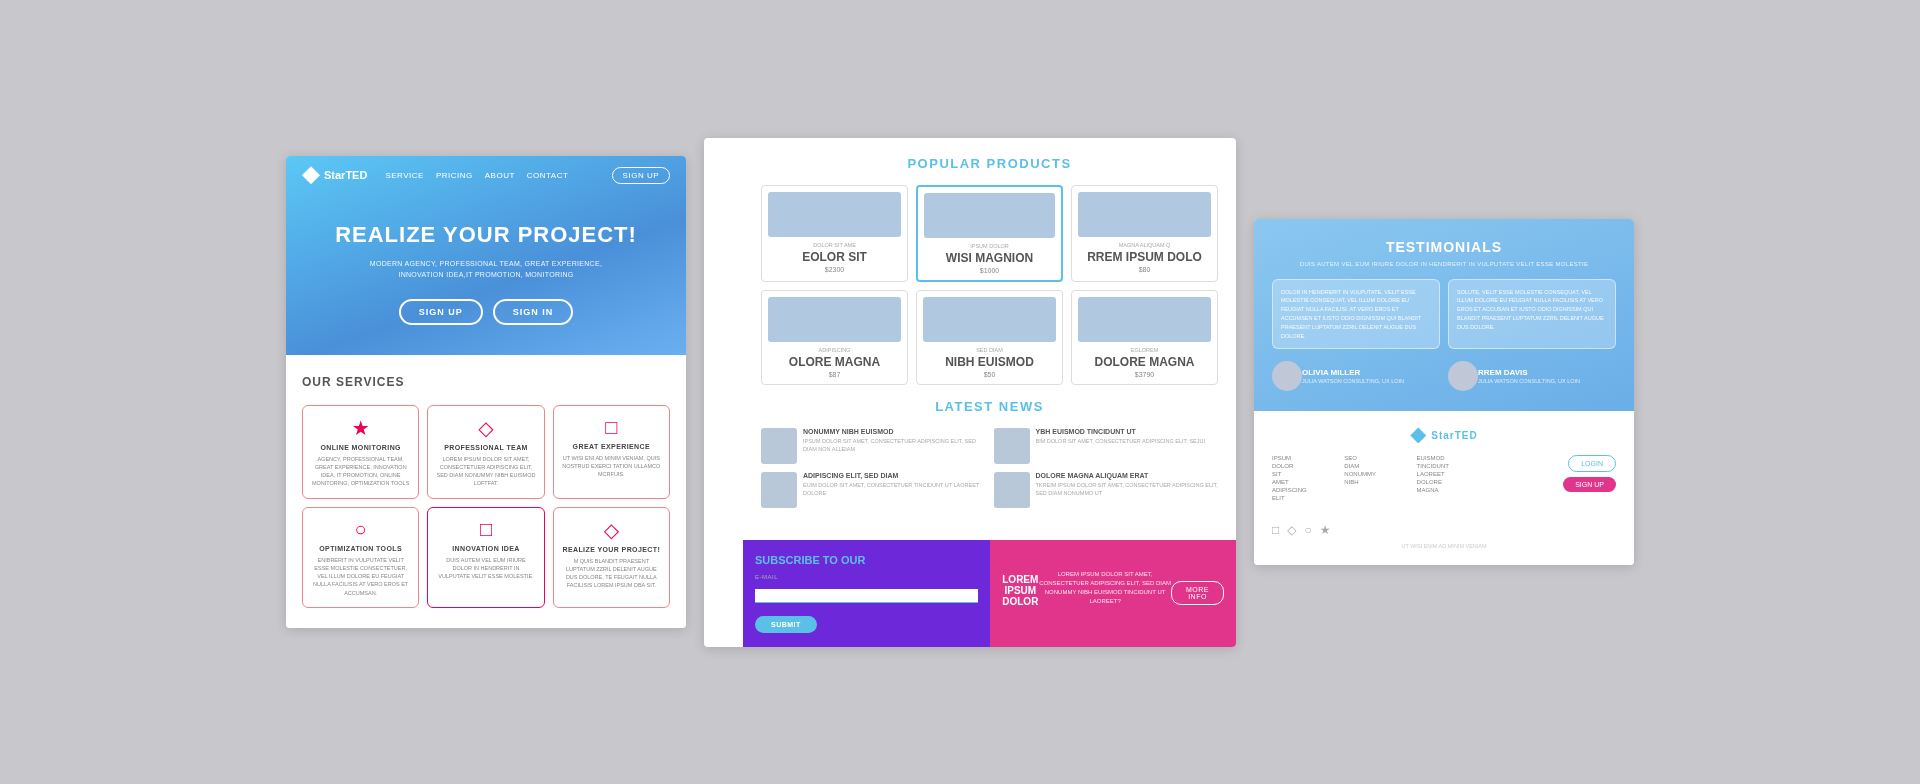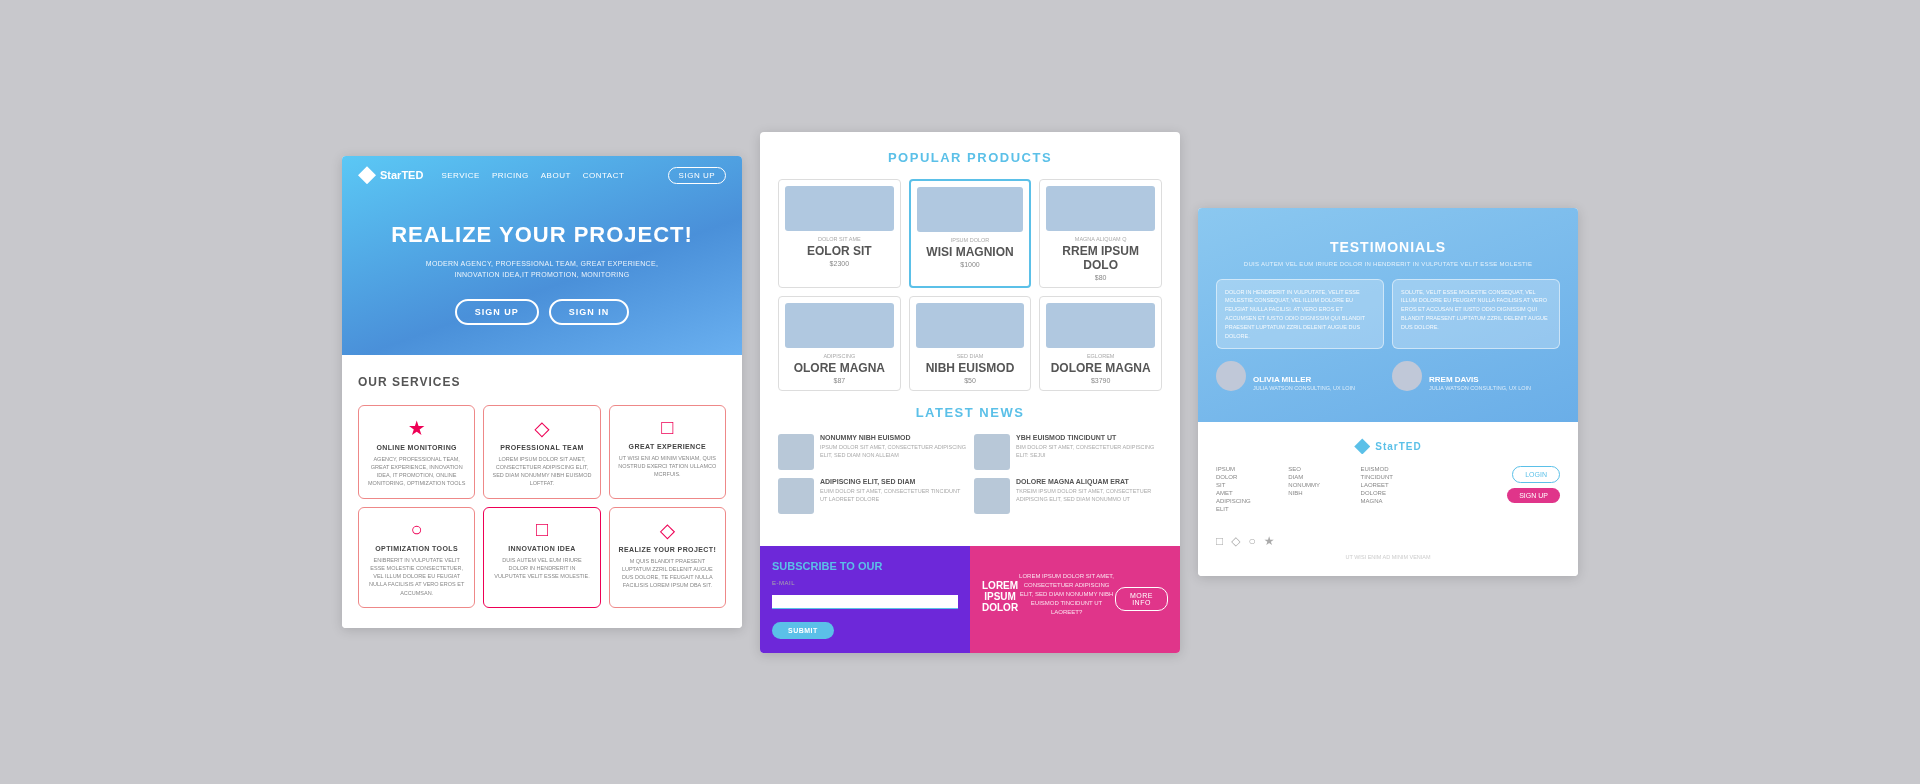--- a/index.html
+++ b/index.html
@@ -16,21 +16,21 @@
     }
 
     
     .panel {
       background: #fff;
       border-radius: 4px;
       overflow: hidden;
       box-shadow: 0 2px 12px rgba(0,0,0,0.15);
     }
     .panel1 { width: 400px; flex-shrink: 0; }
-    .panel2 { width: 420px; flex-shrink: 0; }
+    .panel2 { width: 532px; flex-shrink: 0; padding-left: 39px; }
     .panel3 { width: 380px; flex-shrink: 0; }
 
     
     .hero {
       background: linear-gradient(160deg, #5bc8f5 0%, #4a90d9 60%, #6ab0f0 100%);
       padding: 0;
     }
     .nav {
       display: flex;
       align-items: center;
@@ -303,21 +303,21 @@
       border-radius: 10px;
       cursor: pointer;
       text-transform: uppercase;
       letter-spacing: 0.5px;
     }
 
     
     .panel3 { display: flex; flex-direction: column; }
     .testimonials-hero {
       background: linear-gradient(160deg, #8bc8f0 0%, #6aaee8 100%);
-      padding: 31px 18px;
+      padding: 20px 18px;
     }
     .test-title {
       text-align: center;
       font-size: 14px;
       font-weight: bold;
       color: #fff;
       text-transform: uppercase;
       letter-spacing: 1px;
       margin-bottom: 6px;
     }
@@ -346,22 +346,21 @@
       color: rgba(255,255,255,0.9);
       line-height: 1.6;
     }
     .test-author-row {
       display: grid;
       grid-template-columns: 1fr 1fr;
       gap: 8px;
     }
     .test-author {
       display: flex;
-      align-items: flex-end;
-      gap: 7px;
+      align-items: center;
     }
     .author-avatar {
       width: 30px; height: 30px;
       border-radius: 50%;
       background: #c0c8d8;
       flex-shrink: 0;
     }
     .author-name {
       font-size: 8px;
       font-weight: bold;

